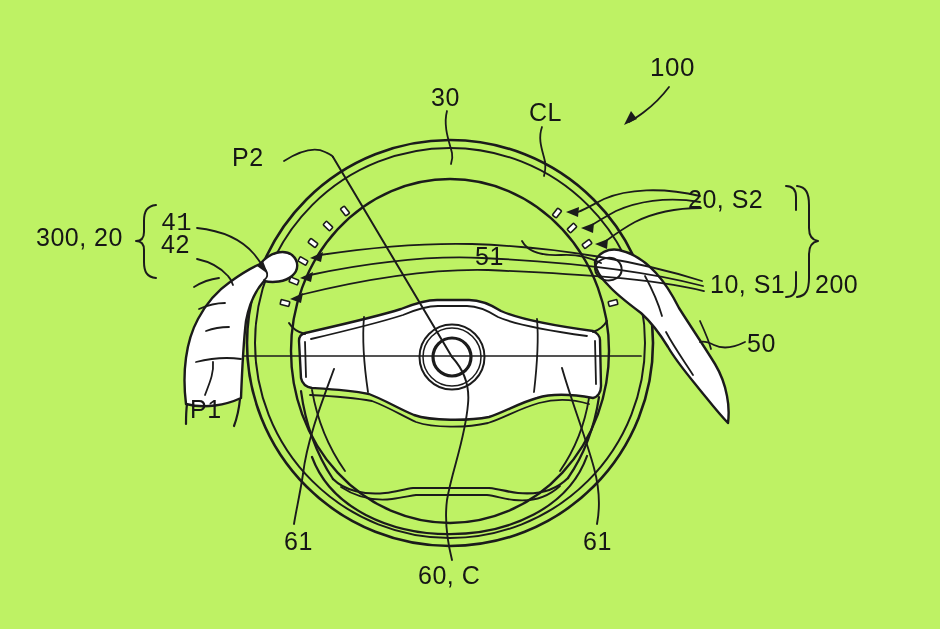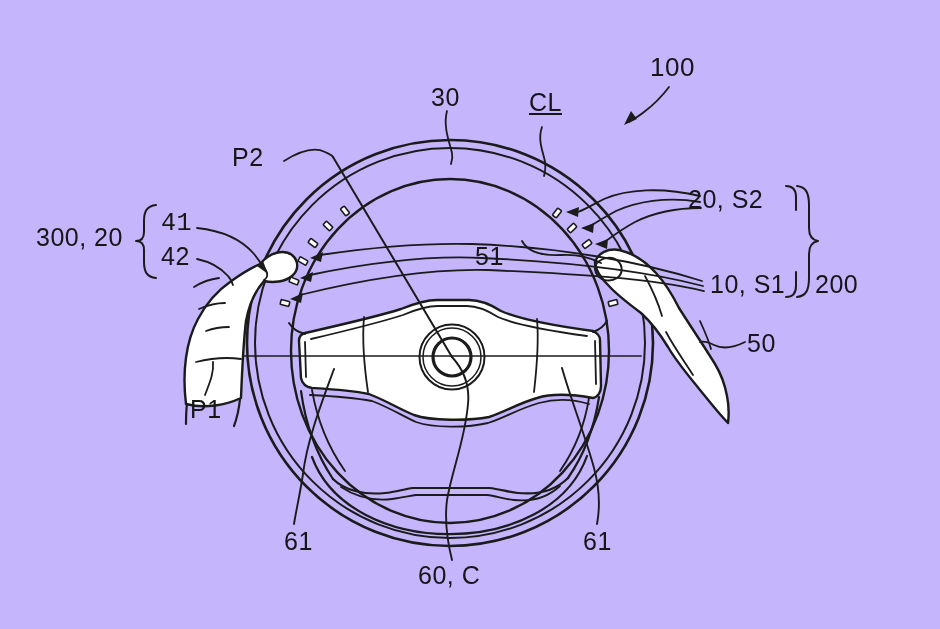--- a/index.html
+++ b/index.html
@@ -1,19 +1,19 @@
 <!DOCTYPE html>
 <html><head>
 <meta charset="utf-8">
 <style>
   html,body{margin:0;padding:0;background:#ffffff;}
   .stage{
     position:relative;
     width:940px;height:629px;
-    background:#c4b5fd;
+    background:#bef264;
     overflow:hidden;
     font-family:"Liberation Sans", sans-serif;
   }
   .stage svg{position:absolute;left:0;top:0;}
   .lbl{
     position:absolute;
     color:#161616;
     font-size:25px;
     line-height:1.05;
     white-space:nowrap;
@@ -142,25 +142,25 @@
       <path d="M797,186 C806,187 809,193 809,205 L809,228 C809,236 812,240 818,241 C812,242 809,246 809,254 L809,278 C809,290 806,296 797,297"></path>
       <path d="M786,186 C793,186 796,190 796,197 L796,210"></path>
       <path d="M796,272 L796,286 C796,293 793,297 786,297"></path>
     </g>
 
   </g>
 </svg>
 
 <div class="lbl big" style="left:650px;top:54px;">100</div>
 <div class="lbl" style="left:431px;top:84px;">30</div>
-<div class="lbl" style="left:529px;top:89px;text-decoration:underline;">CL</div>
+<div class="lbl" style="left:529px;top:99px;">CL</div>
 <div class="lbl" style="left:232px;top:144px;">P2</div>
 <div class="lbl" style="left:36px;top:224px;">300, 20</div>
 <div class="lbl" style="left:161px;top:211px;font-family:Liberation Mono, monospace;">41</div>
-<div class="lbl" style="left:161px;top:243px;">42</div>
+<div class="lbl" style="left:161px;top:231px;">42</div>
 <div class="lbl" style="left:688px;top:186px;">20, S2</div>
 <div class="lbl" style="left:815px;top:227px;margin-top:44px;">200</div>
 <div class="lbl" style="left:475px;top:211px;margin-top:32px;">51</div>
 <div class="lbl" style="left:710px;top:271px;">10, S1</div>
 <div class="lbl" style="left:747px;top:330px;">50</div>
 <div class="lbl" style="left:190px;top:396px;">P1</div>
 <div class="lbl" style="left:284px;top:528px;">61</div>
 <div class="lbl" style="left:583px;top:528px;">61</div>
 <div class="lbl" style="left:418px;top:562px;">60, C</div>
 

